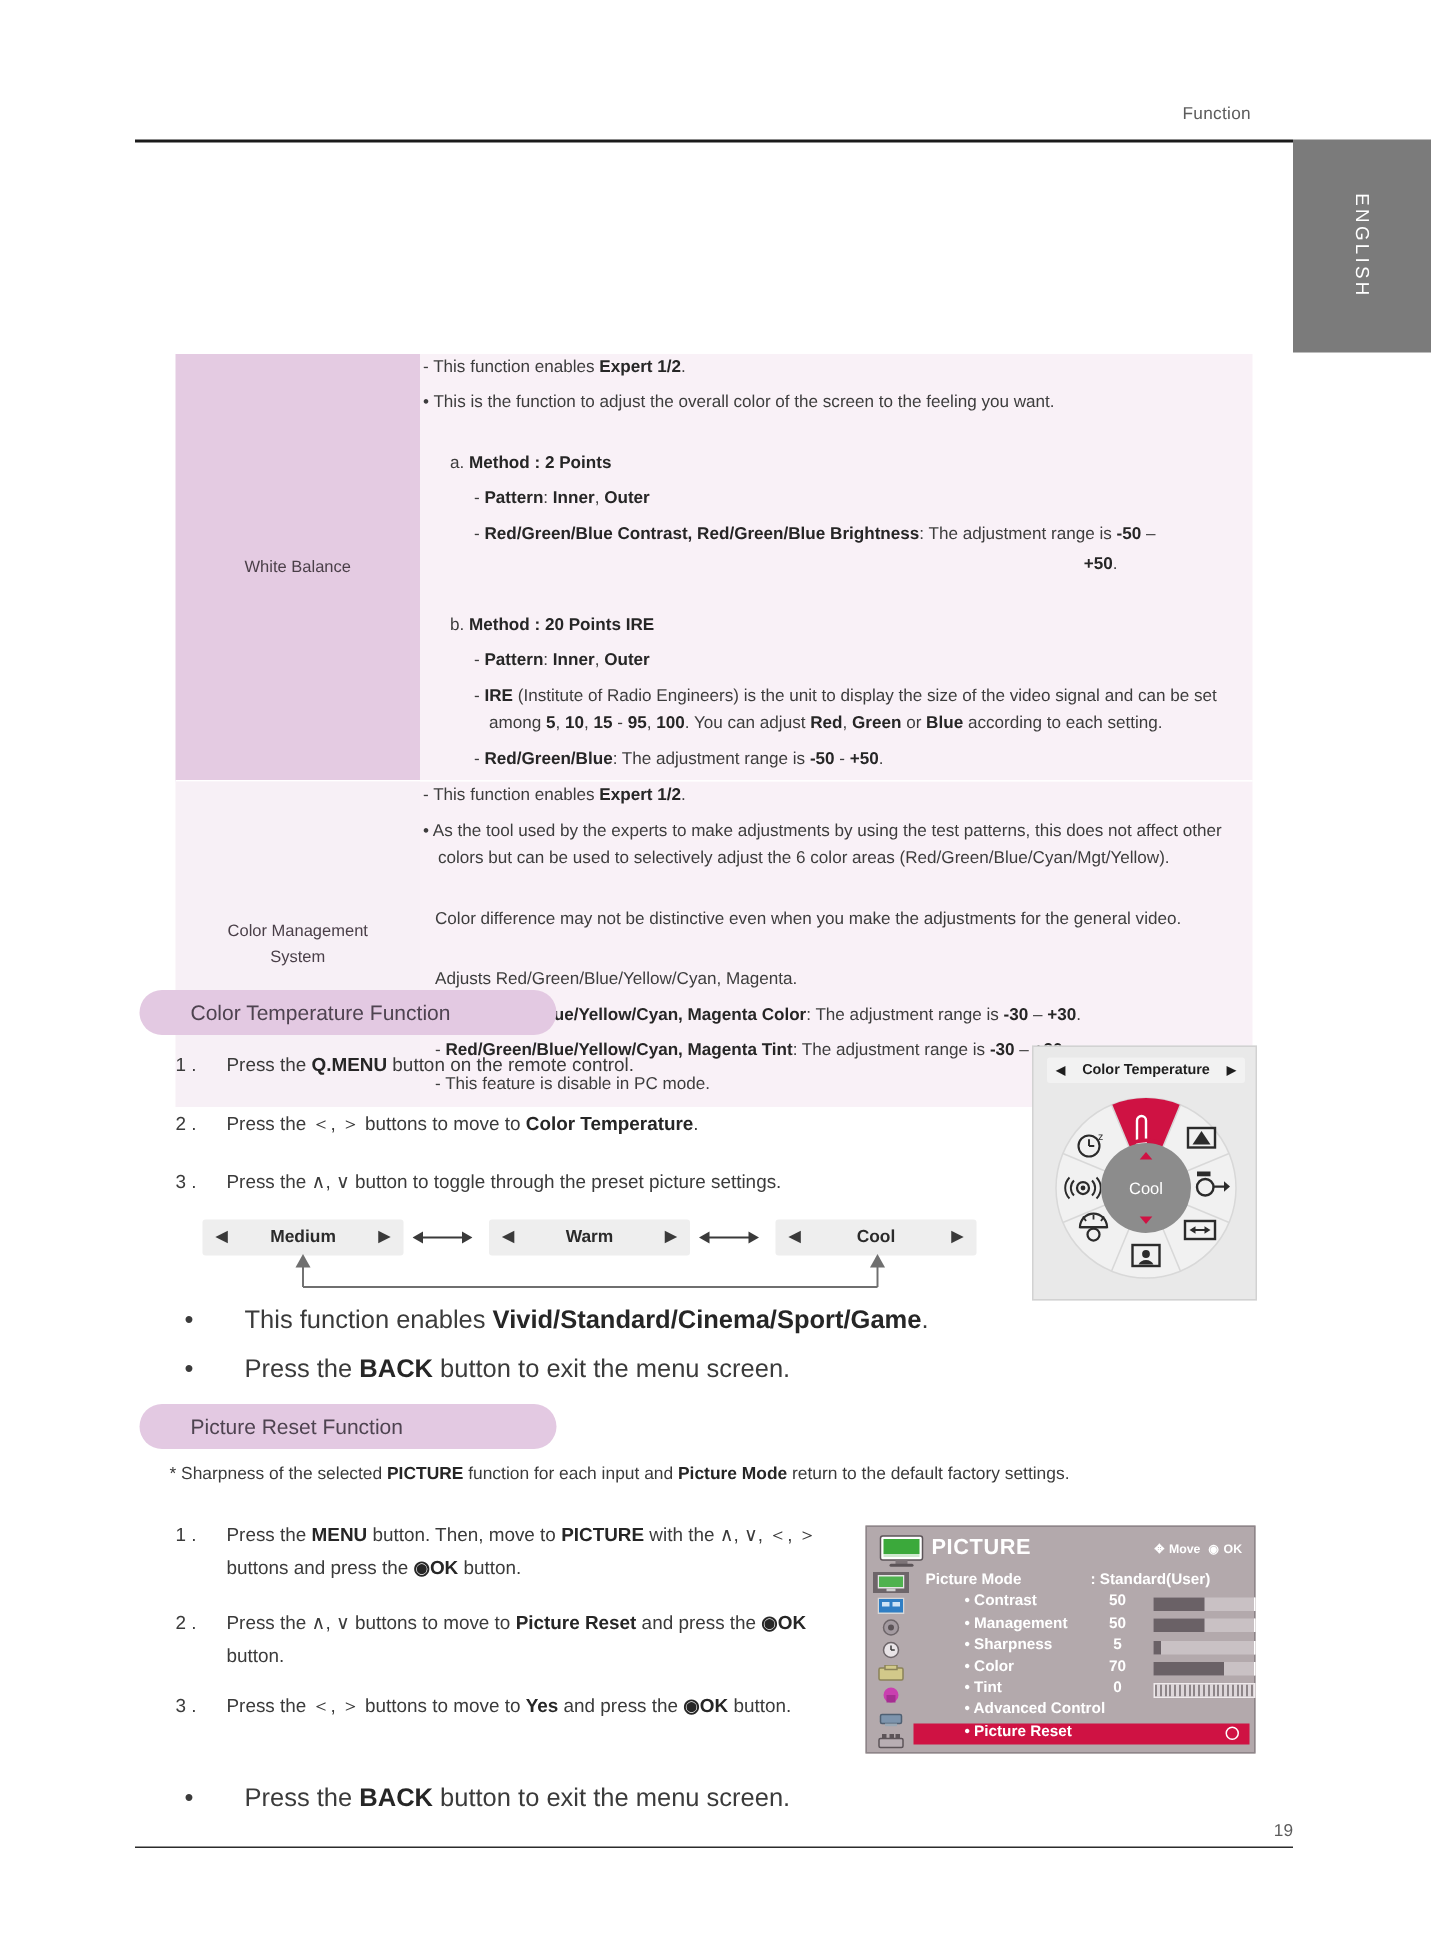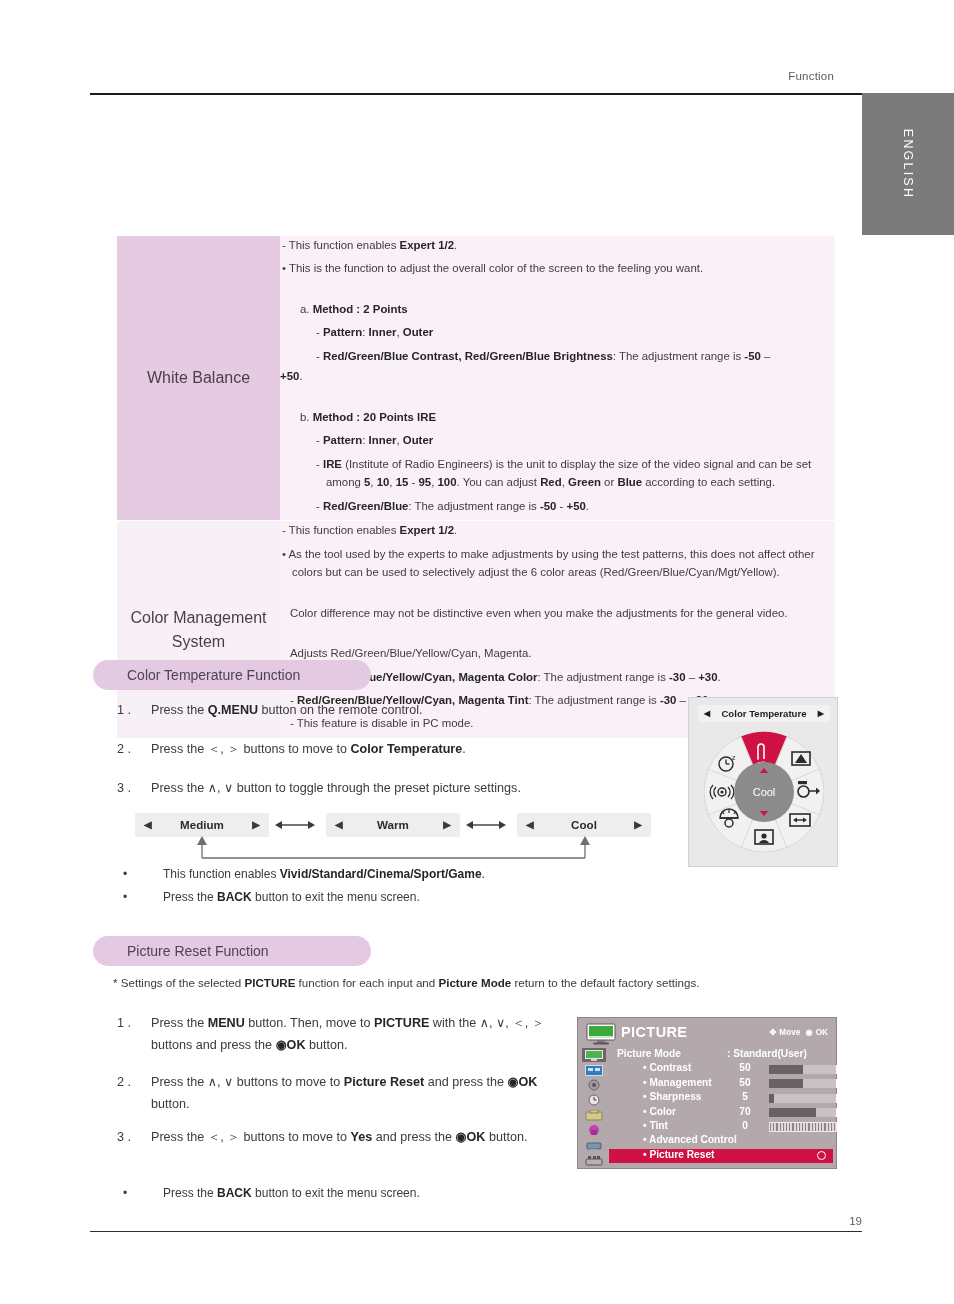--- a/index.html
+++ b/index.html
@@ -55,21 +55,21 @@
     position: absolute;
     left: 117px;
     top: 236px;
     width: 718px;
     border-collapse: collapse;
   }
   .spec-table td { vertical-align: middle; padding: 0; }
   .cell-label {
     width: 163px;
     text-align: center;
-    font-size: 16px;
+    font-size: 11px;
     color: #4a3f48;
     padding: 10px 8px;
     line-height: 1.5;
   }
   .cell-label.lav { background: #e4cbe2; }
   .cell-label.pale { background: #f7f0f6; }
   .cell-body {
     background: #f9f1f7;
     padding: 10px 14px 12px 10px;
     font-size: 11.4px;
@@ -77,21 +77,21 @@
     color: #3d3d3d;
   }
   .row-divider td { border-top: 1px solid #ffffff; }
 
   .ln { margin: 0 0 5px 0; }
   .ln.tight { margin-bottom: 2px; }
   .ind1 { padding-left: 20px; margin-top: 22px; }
   .hang { padding-left: 12px; text-indent: -10px; }
   .hang2 { padding-left: 46px; text-indent: -10px; }
   b { font-weight: bold; color: #262626; }
-  .rt { display:block; padding-right: 90px; }
+  .rt { text-align: right; display:block; padding-right: 90px; }
 
   
   .pill {
     position: absolute;
     height: 30px;
     background: #e3c9e2;
     border-radius: 15px;
     color: #4e4350;
     font-size: 14px;
     line-height: 30px;
@@ -115,21 +115,21 @@
     background: #eeeeee; border-radius: 2px;
     font-size: 11.6px; font-weight: bold; color: #2b2b2b;
     line-height: 24px; text-align: center;
   }
   .tbox .ar { position: absolute; top: 0; font-size: 10px; color: #3a3a3a; }
   .tbox .ar.l { left: 9px; }
   .tbox .ar.r { right: 9px; }
   .dbl-arrow { position: absolute; top: 5px; width: 40px; height: 14px; }
 
   
-  .bullets { position: absolute; font-size: 12px; line-height: 1.95; color: #3b3b3b; }
+  .bullets { position: absolute; font-size: 17px; line-height: 1.95; color: #3b3b3b; }
   .bullets div { padding-left: 28px; text-indent: -20px; }
   .bullets .dot { display:inline-block; width: 20px; }
 
   
   .note { position: absolute; font-size: 11.6px; color: #3b3b3b; }
 
   
   .wheel-card {
     position: absolute; left: 688px; top: 697px;
     width: 150px; height: 170px;
@@ -391,21 +391,21 @@
         <polygon points="0,24 -4.2,19 4.2,19" fill="#cf1243"></polygon>
         <text x="0" y="4" text-anchor="middle" fill="#ffffff" font-size="11" font-family="'Liberation Sans',sans-serif">Cool</text>
       </g>
     </svg>
   </div>
 </div>
 
 <div class="pill" style="left:93px; top:936px; width:278px;">Picture Reset Function</div>
 
 <div class="note" style="left:113px; top:976px; width:740px;">
-  <span>* Settings of the selected </span><b>PICTURE</b><span> function for each input and </span><b>Picture Mode</b><span> return to the default factory settings.</span>
+  <span>* Sharpness of the selected </span><b>PICTURE</b><span> function for each input and </span><b>Picture Mode</b><span> return to the default factory settings.</span>
 </div>
 
 <div class="step" style="left:117px; top:1012px; width:450px;">
   <span class="num">1 .</span>
   <span class="txt"><span>Press the </span><b>MENU</b><span> button. Then, move to </span><b>PICTURE</b><span> with the </span><span>∧, ∨, ＜, ＞</span><span> buttons and press the </span><b>◉OK</b><span> button.</span></span>
 </div>
 <div class="step" style="left:117px; top:1071px; width:450px;">
   <span class="num">2 .</span>
   <span class="txt"><span>Press the </span><span>∧, ∨</span><span> buttons to move to </span><b>Picture Reset</b><span> and press the </span><b>◉OK</b><span> button.</span></span>
 </div>

